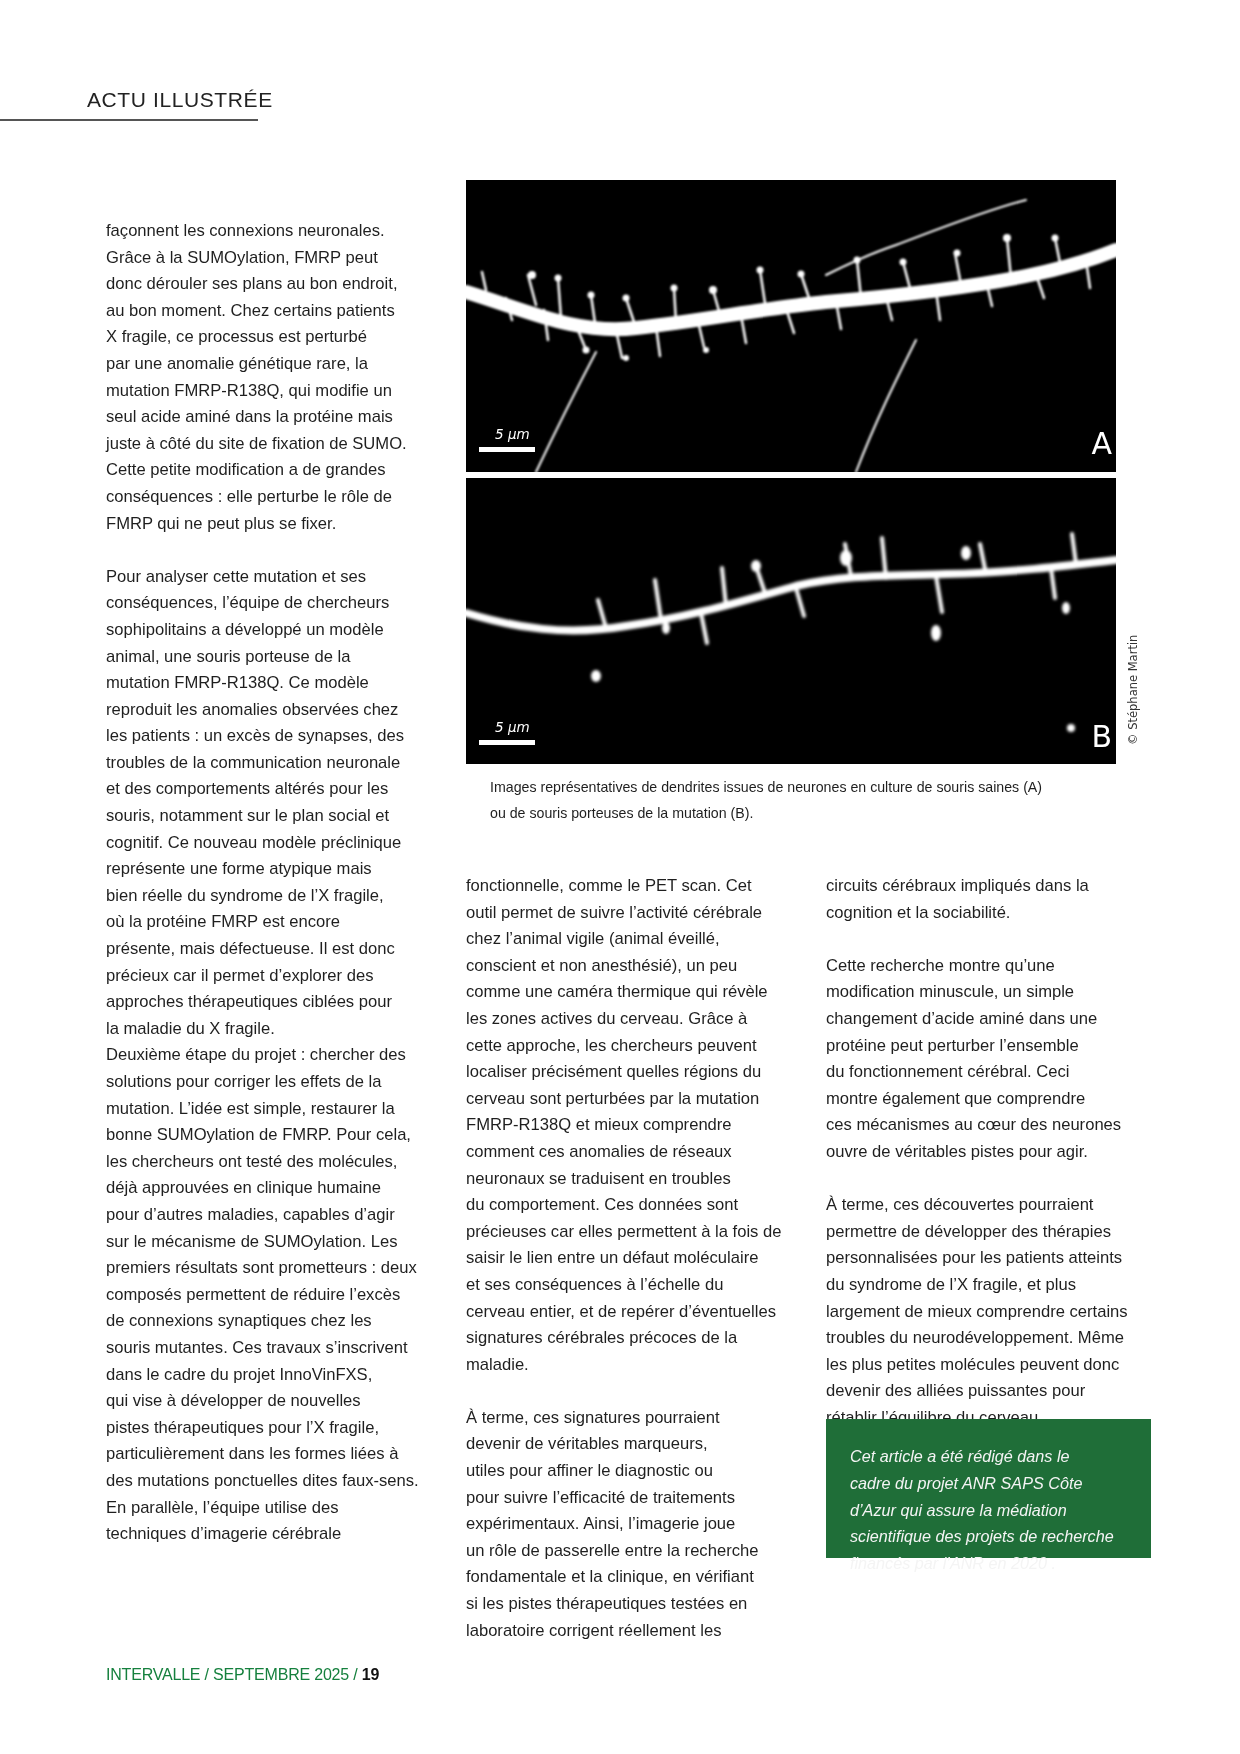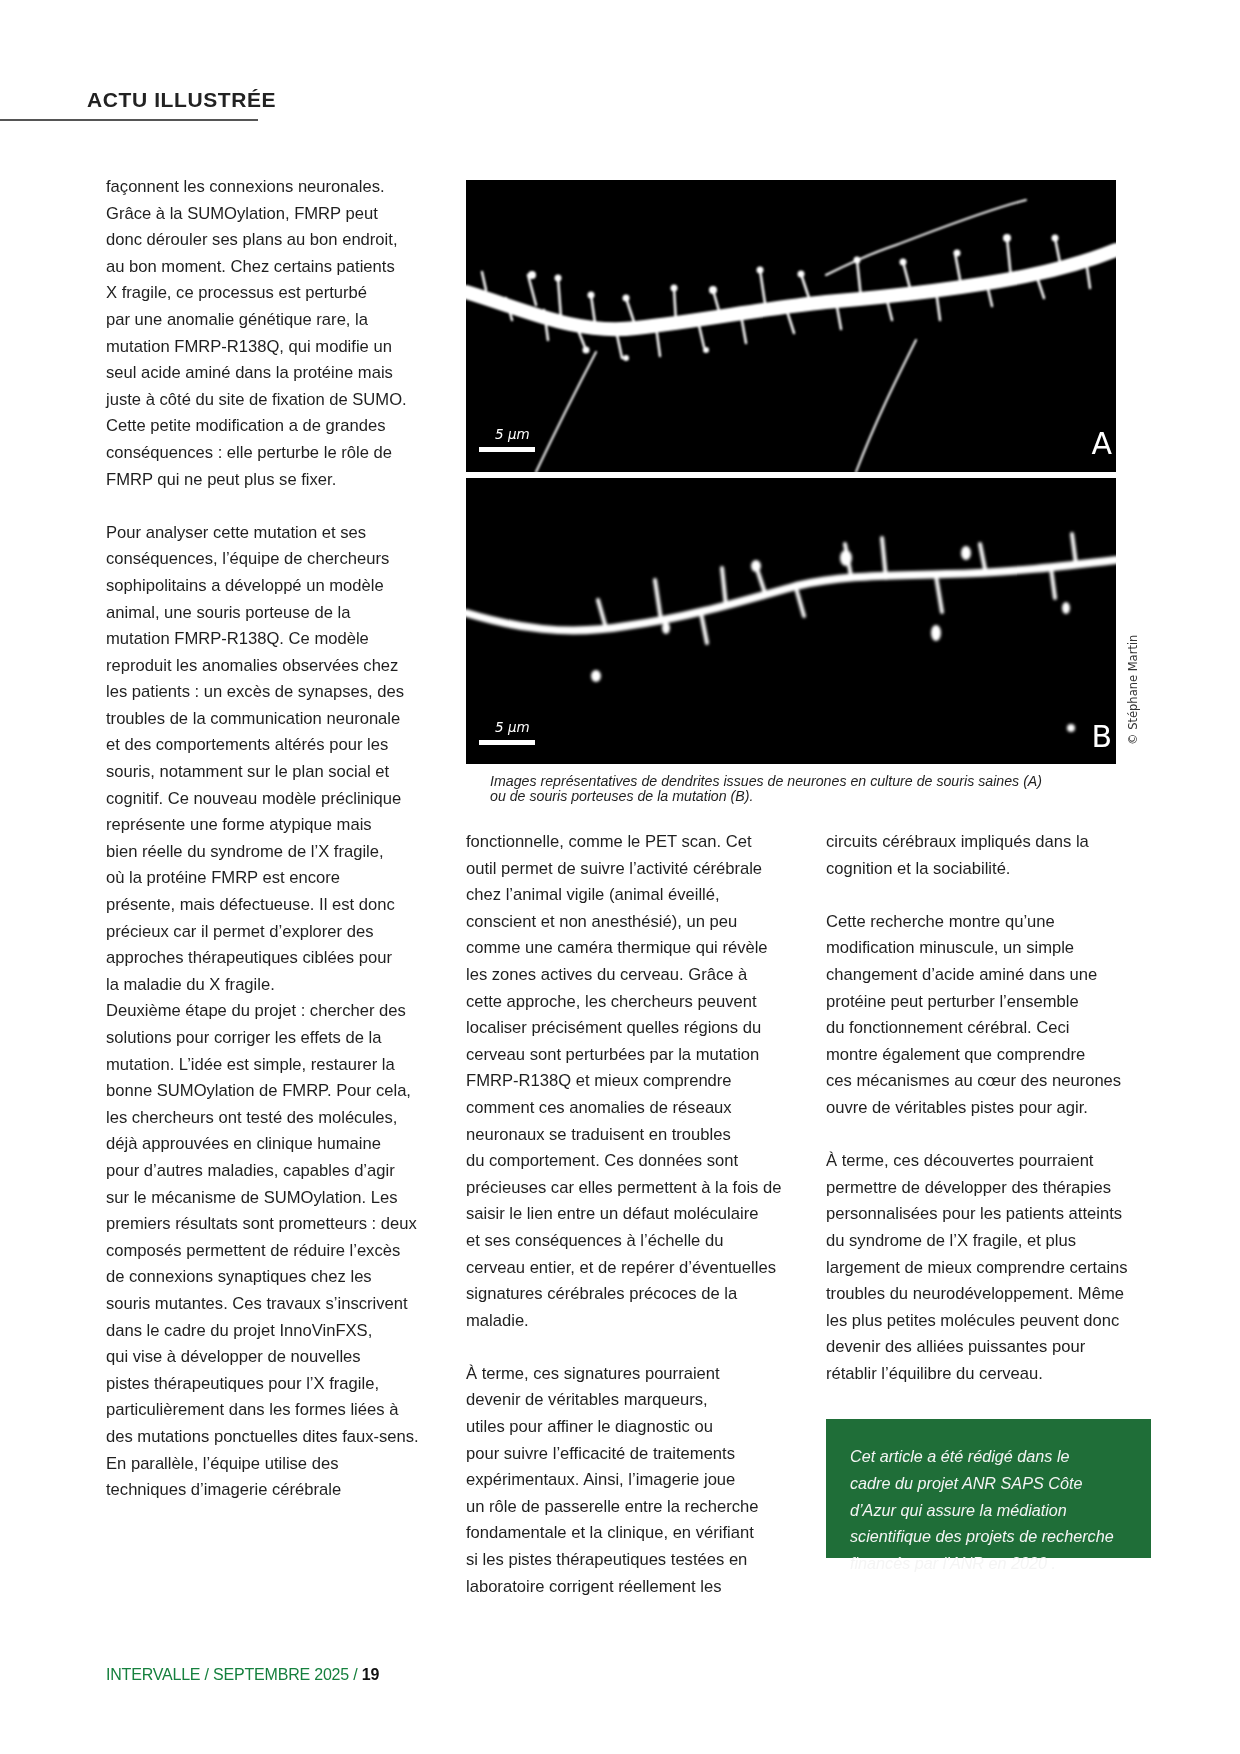--- a/index.html
+++ b/index.html
@@ -1,22 +1,22 @@
 <!DOCTYPE html>
 <html><head>
 <meta charset="utf-8">
 <style>
   * { box-sizing: border-box; margin: 0; padding: 0; }
   html, body { width: 1240px; height: 1754px; background: #ffffff; }
   body { position: relative; font-family: "Liberation Sans", "DejaVu Sans", sans-serif; color: #1e1e1e; overflow: hidden; }
 
-  .section-label { position: absolute; left: 87px; top: 88px; font-size: 21px; letter-spacing: 0.6px; color: #222; font-weight: 700; }
+  .section-label { position: absolute; left: 87px; top: 88px; font-size: 21px; letter-spacing: 0.6px; color: #222; font-weight: 400; }
   .section-rule { position: absolute; left: 0; top: 119px; width: 258px; height: 2px; background: #555; }
 
-  .col { position: absolute; font-size: 16.6px; line-height: 26.6px; color: #1f1f1f; }
+  .col { position: absolute; font-size: 16.6px; line-height: 26.6px; color: #1f1f1f; margin-top: 44px; }
   .col p { white-space: pre-line; }
   .col .gap { height: 26.6px; }
   .col1 { left: 106px; top: 174px; width: 330px; }
   .col2 { left: 466px; top: 829px; width: 340px; }
   .col3 { left: 826px; top: 829px; width: 330px; }
 
   .heading { font-family: "DejaVu Sans", sans-serif; font-weight: 700; font-size: 21.5px; letter-spacing: 0.3px; color: #151515; line-height: 30px; margin: 22px 0 22px 0; }
 
   .figure-img { position: absolute; left: 466px; width: 650px; background: #000; overflow: hidden; text-align: center; }
   .img-a { top: 180px; height: 292px; }
@@ -27,21 +27,21 @@
   .panel-letter { position: absolute; right: 4px; color: #fff; font-size: 30px; font-family: "DejaVu Sans", sans-serif; }
   .img-a .scalebar { top: 267px; }
   .img-a .scalelabel { top: 246px; }
   .img-a .panel-letter { top: 246px; }
   .img-b .scalebar { top: 262px; }
   .img-b .scalelabel { top: 241px; }
   .img-b .panel-letter { top: 241px; }
 
   .credit { position: absolute; left: 1126px; top: 745px; transform: rotate(-90deg); transform-origin: left top; font-size: 11.5px; color: #333; white-space: nowrap; font-family: "DejaVu Sans", sans-serif; }
 
-  .caption { position: absolute; left: 490px; top: 774px; width: 640px; font-style: italic; font-size: 14.2px; line-height: 15px; color: #1f1f1f; white-space: pre-line; }
+  .caption { position: absolute; left: 490px; top: 774px; width: 640px; font-size: 14.2px; line-height: 26px; color: #1f1f1f; white-space: pre-line; }
 
   .note-box { position: absolute; left: 826px; top: 1419px; width: 325px; height: 139px; background: #1f6e38; padding: 24px 22px 0 24px; }
   .note-box p { color: #f4f4f4; font-style: italic; font-size: 16.2px; line-height: 26.8px; white-space: pre-line; }
 
   .footer { position: absolute; left: 106px; top: 1666px; font-size: 16px; letter-spacing: -0.2px; }
   .footer .pub { color: #15803d; }
   .footer .page { color: #111; font-weight: 700; }
 </style>
 </head>
 <body>

